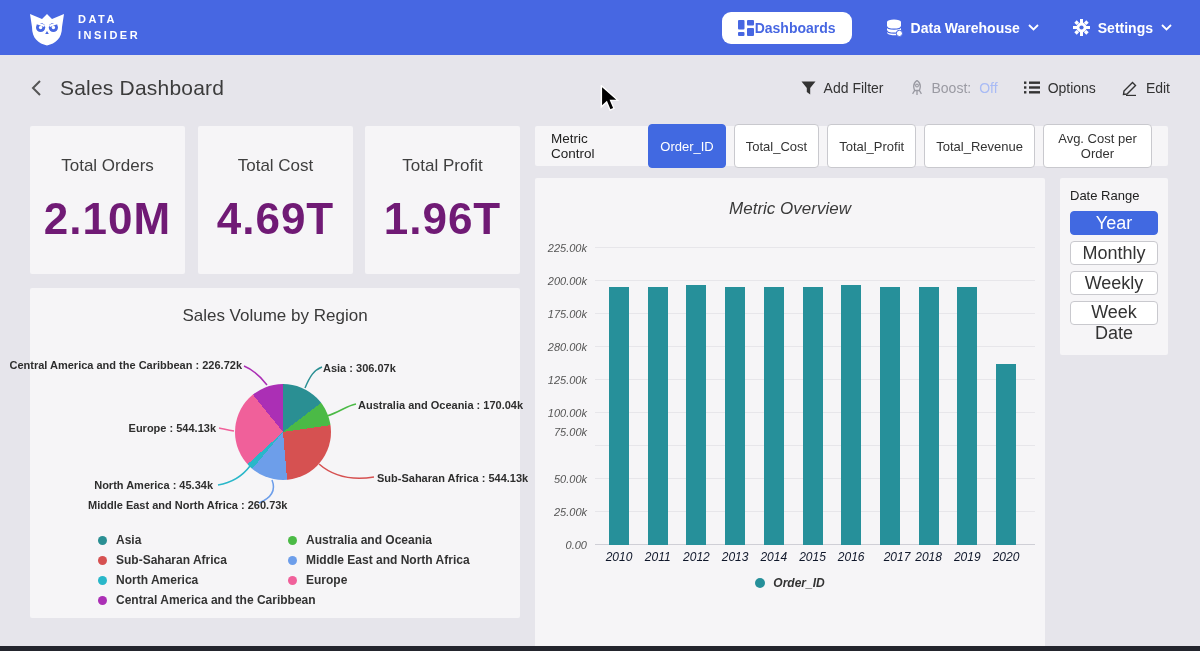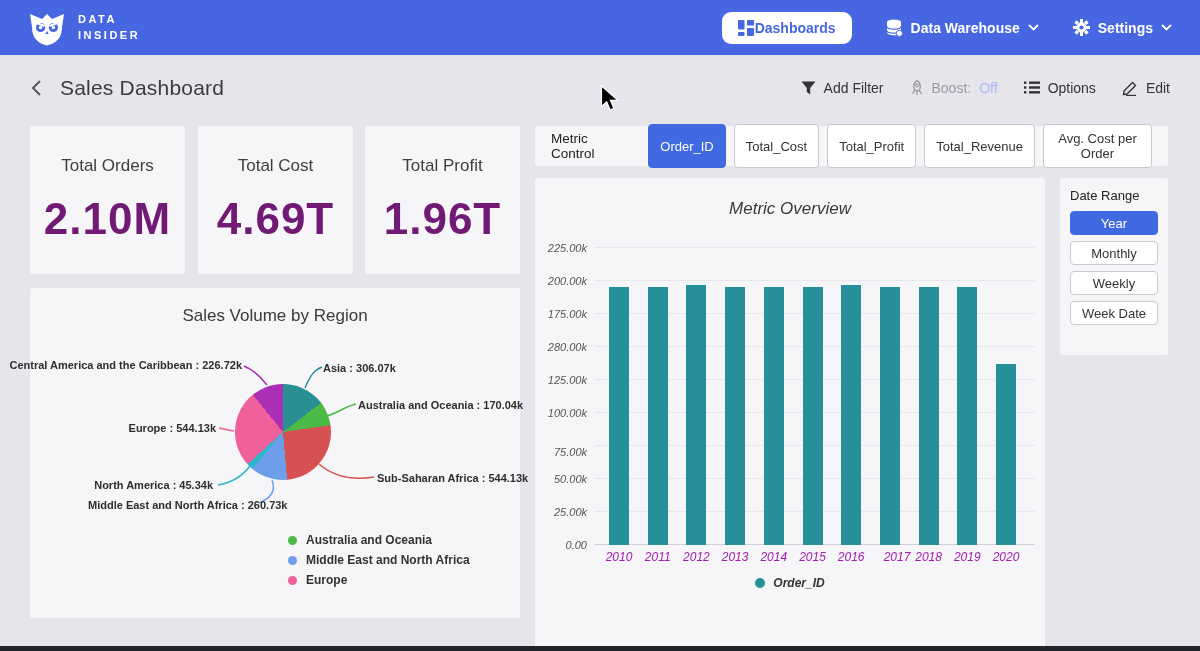--- a/index.html
+++ b/index.html
@@ -46,29 +46,29 @@
   
   .chart-card { left:535px; top:178px; width:510px; height:552px;font-style:italic; }
   .chart-card .card-title { position:absolute; left:0; right:0; top:21px; }
   .ycol { position:absolute; left:0; top:70px; width:52px; height:297px; }
   .ycol span { position:absolute; right:0; width:52px; text-align:right; font-size:11px; color:#555; }
   .plot { position:absolute; left:60px; top:70px; width:440px; height:297px; }
   .gridline { position:absolute; left:0; width:440px; height:1px; background:#e7e6ea; }
   .gridline.axis { background:#cfcfd6; }
   .bar { position:absolute; bottom:0; width:20px; }
   .xrow { position:absolute; left:60px; top:372px; width:440px; height:14px; }
-  .xrow span { position:absolute; width:48px; text-align:center; font-size:12px; color:#a21caf; }
+  .xrow span { position:absolute; width:48px; text-align:center; font-size:12px; color:#0f172a; }
   .chart-legend { position:absolute; left:0; right:0; top:398px; display:flex; justify-content:center; align-items:center; gap:8px;
                   font-size:12px; font-weight:bold; color:#333; }
   .dot { width:10px; height:10px; border-radius:50%; display:inline-block; flex:none; }
 
   
   .date-card { left:1060px; top:178px; width:108px; height:177px; padding:10px 10px; }
   .date-card-label { font-size:13px; color:#222; margin-bottom:8px; }
-  .range-btn { display:block; width:88px; height:24px; margin-bottom:6px; font-family:inherit; font-size:13px;
+  .range-btn { display:block; width:88px; height:24px; margin-bottom:6px; font-family:inherit; font-size:18px;
                border:1px solid #c9c9ce; border-radius:4px; background:#fff; color:#333; cursor:pointer; }
   .range-selected { background:#4169e1; border-color:#4169e1; color:#fff; }
 
   
   .pie-card { left:30px; top:288px; width:490px; height:330px; }
   .pie-card .card-title { position:absolute; left:0; right:0; top:18px; }
   .pie { position:absolute; left:205px; top:96px; width:96px; height:96px; border-radius:50%; }
   .pie-label { position:absolute; font-size:11px; font-weight:bold; color:#2e2e2e; white-space:nowrap; }
   .leader-svg { position:absolute; left:0; top:0; pointer-events:none; }
   .pie-legend-col { position:absolute; top:245px; display:flex; flex-direction:column; gap:6px; }
@@ -215,21 +215,21 @@
         <button class="chip">Avg. Cost per Order</button>
       </div>
   </div>
 
   <div class="card chart-card">
     <div class="card-title">Metric Overview</div>
     <div class="ycol" id="ycol">
         <span style="bottom: -6px;">0.00</span>
         <span style="bottom: 27px;">25.00k</span>
         <span style="bottom: 60px;">50.00k</span>
-        <span style="bottom: 87px;">75.00k</span>
+        <span style="bottom: 107px;">75.00k</span>
         <span style="bottom: 126px;">100.00k</span>
         <span style="bottom: 159px;">125.00k</span>
         <span style="bottom: 192px;">280.00k</span>
         <span style="bottom: 225px;">175.00k</span>
         <span style="bottom: 258px;">200.00k</span>
         <span style="bottom: 291px;">225.00k</span>
       </div>
     <div class="plot" id="plot">
         <div class="gridline axis" style="bottom: 0px;"></div>
         <div class="gridline" style="bottom: 33px;"></div>
@@ -296,20 +296,38 @@
     <div class="pie" id="pie" style="background: conic-gradient(rgb(42, 143, 147) 0deg, rgb(42, 143, 147) 52.54deg, rgb(75, 186, 70) 52.54deg, rgb(75, 186, 70) 81.73deg, rgb(214, 81, 81) 81.73deg, rgb(214, 81, 81) 175.14deg, rgb(109, 158, 234) 175.14deg, rgb(109, 158, 234) 219.89deg, rgb(41, 183, 201) 219.89deg, rgb(41, 183, 201) 227.68deg, rgb(240, 96, 154) 227.68deg, rgb(240, 96, 154) 321.08deg, rgb(171, 47, 181) 321.08deg, rgb(171, 47, 181) 360deg);"></div>
     <div id="pie-labels">
         <div class="pie-label" style="top: 74px; left: 293px;">Asia : 306.07k</div>
         <div class="pie-label" style="top: 111px; left: 328px;">Australia and Oceania : 170.04k</div>
         <div class="pie-label" style="top: 184px; left: 347px;">Sub-Saharan Africa : 544.13k</div>
         <div class="pie-label" style="top: 211px; left: 58px;">Middle East and North Africa : 260.73k</div>
         <div class="pie-label" style="top: 191px; right: 307px;">North America : 45.34k</div>
         <div class="pie-label" style="top: 134px; right: 304px;">Europe : 544.13k</div>
         <div class="pie-label" style="top: 71px; right: 278px;">Central America and the Caribbean : 226.72k</div>
       </div>
+    <div class="pie-legend-col" style="left:68px" id="pie-legend-col1">
+        <div class="legend-row">
+          <span class="dot" style="background: rgb(42, 143, 147);"></span>
+          <span>Asia</span>
+        </div>
+        <div class="legend-row">
+          <span class="dot" style="background: rgb(214, 81, 81);"></span>
+          <span>Sub-Saharan Africa</span>
+        </div>
+        <div class="legend-row">
+          <span class="dot" style="background: rgb(41, 183, 201);"></span>
+          <span>North America</span>
+        </div>
+        <div class="legend-row">
+          <span class="dot" style="background: rgb(171, 47, 181);"></span>
+          <span>Central America and the Caribbean</span>
+        </div>
+      </div>
     <div class="pie-legend-col" style="left:258px" id="pie-legend-col2">
         <div class="legend-row">
           <span class="dot" style="background: rgb(75, 186, 70);"></span>
           <span>Australia and Oceania</span>
         </div>
         <div class="legend-row">
           <span class="dot" style="background: rgb(109, 158, 234);"></span>
           <span>Middle East and North Africa</span>
         </div>
         <div class="legend-row">

